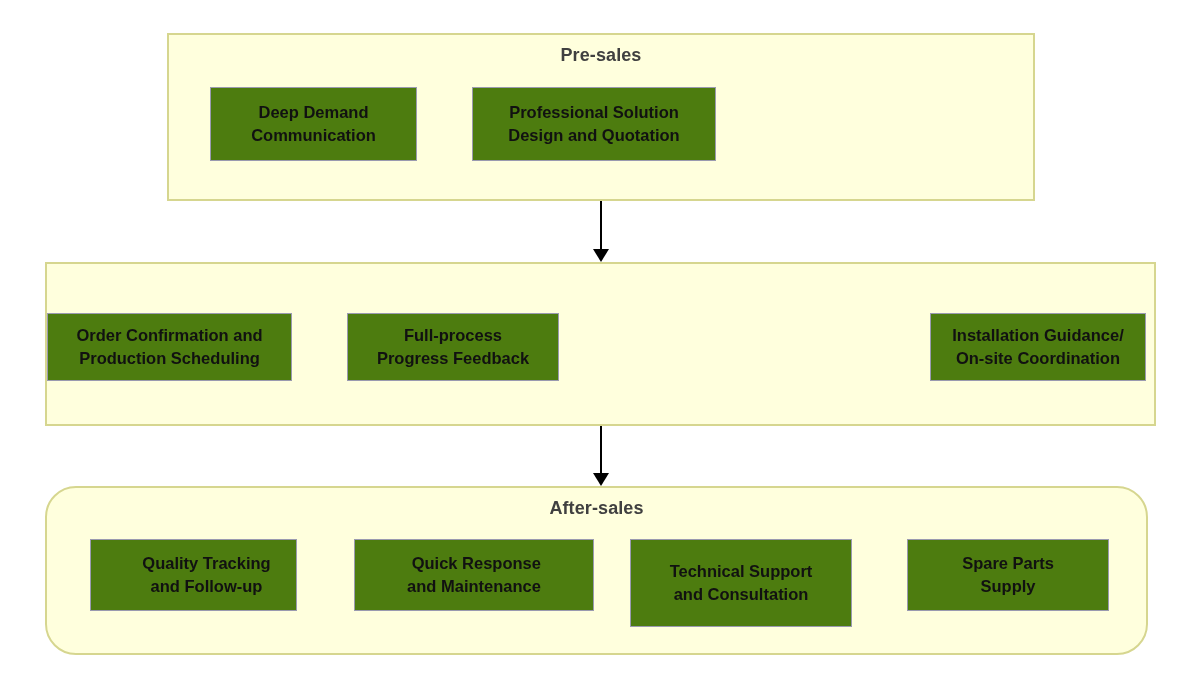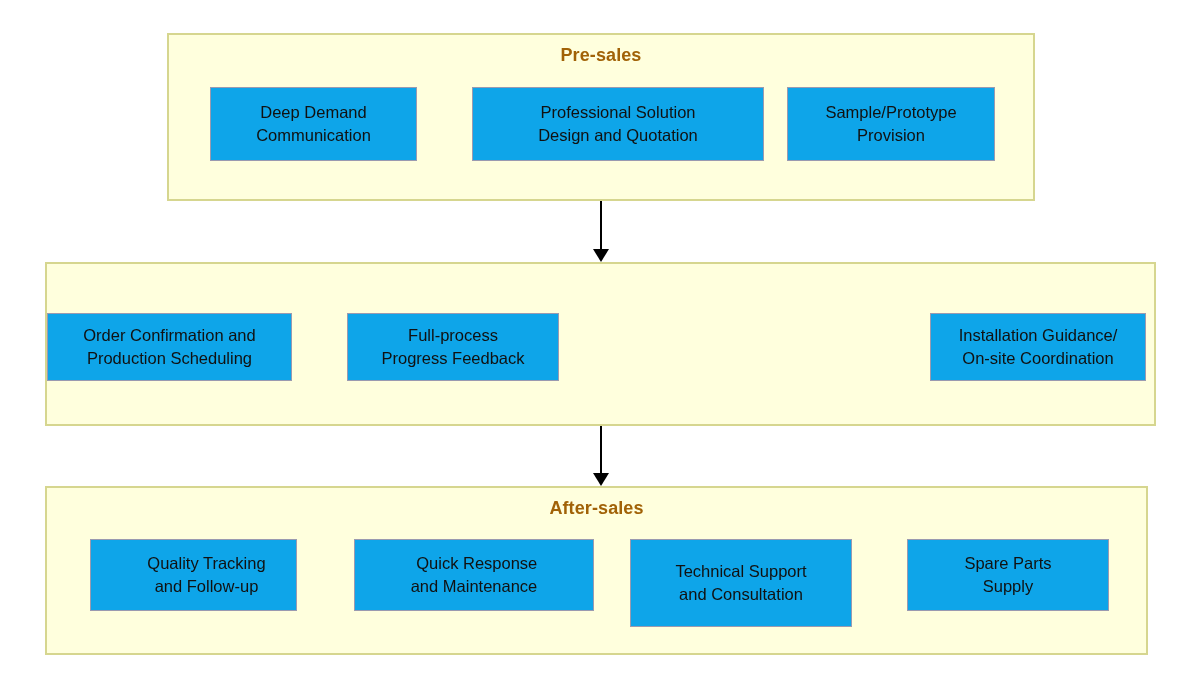--- a/index.html
+++ b/index.html
@@ -30,40 +30,41 @@
     box-sizing: border-box;
   }
   .stage-title {
     position: absolute;
     left: 0;
     right: 0;
     top: 9px;
     text-align: center;
     font-size: 18px;
     font-weight: bold;
-    color: #a16207;
+    color: #404040;
     letter-spacing: 0.1px;
     line-height: 22px;
   }
 
   
   .step {
     position: absolute;
-    background: #0ea5e9;
+    background: #4d7c0f;
     border: 1.5px solid #9a9ab0;
     box-sizing: border-box;
     display: flex;
     align-items: center;
     justify-content: center;
     text-align: center;
     font-size: 16.5px;
     line-height: 23px;
     color: #111111;
     padding: 2px 6px;
     white-space: pre-line;
+    font-weight: bold;
   }
 
   
   .arrow {
     position: absolute;
     width: 22px;
   }
   .arrow .shaft {
     position: absolute;
     left: 10px;
@@ -85,25 +86,23 @@
 <body>
 
 <div class="canvas">
 
   <div class="stage" style="left:167px; top:33px; width:868px; height:168px;">
     <div class="stage-title">Pre-sales</div>
 
     <div class="step" style="left:41px; top:52px; width:207px; height:74px;">Deep Demand
 Communication</div>
 
-    <div class="step" style="left:303px; top:52px; width:292px; height:74px;">Professional Solution
+    <div class="step" style="left:303px; top:52px; width:244px; height:74px;">Professional Solution
 Design and Quotation</div>
 
-    <div class="step" style="left:618px; top:52px; width:208px; height:74px;">Sample/Prototype
-Provision</div>
   </div>
 
   <div class="arrow" style="left:590px; top:201px; height:61px;">
     <div class="shaft" style="height:48px;"></div>
     <div class="head" style="top:48px;"></div>
   </div>
 
   <div class="stage" style="left:45px; top:262px; width:1111px; height:164px;">
 
     <div class="step" style="left:0px; top:49px; width:245px; height:68px;">Order Confirmation and
@@ -115,21 +114,21 @@
 
     <div class="step" style="left:883px; top:49px; width:216px; height:68px;">Installation Guidance/
 On-site Coordination</div>
   </div>
 
   <div class="arrow" style="left:590px; top:426px; height:60px;">
     <div class="shaft" style="height:47px;"></div>
     <div class="head" style="top:47px;"></div>
   </div>
 
-  <div class="stage" style="left:45px; top:486px; width:1103px; height:169px;">
+  <div class="stage" style="left:45px; top:486px; width:1103px; height:169px;border-radius:31px;">
     <div class="stage-title">After-sales</div>
 
     <div class="step" style="left:43px; top:51px; width:207px; height:72px;padding-left:32px;">Quality Tracking
 and Follow-up</div>
 
     <div class="step" style="left:307px; top:51px; width:240px; height:72px;text-align:right;">Quick Response
 and Maintenance</div>
 
     <div class="step" style="left:583px; top:51px; width:222px; height:88px;">Technical Support
 and Consultation</div>

